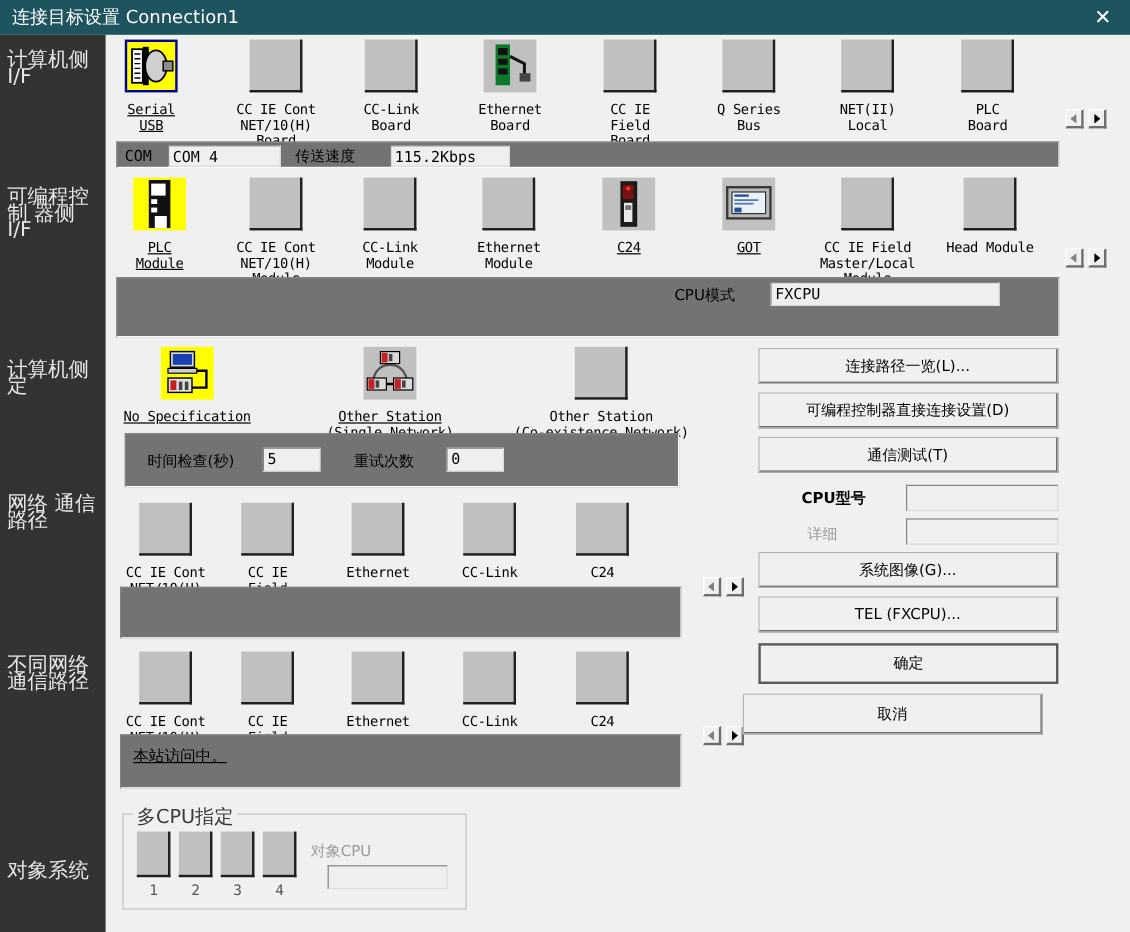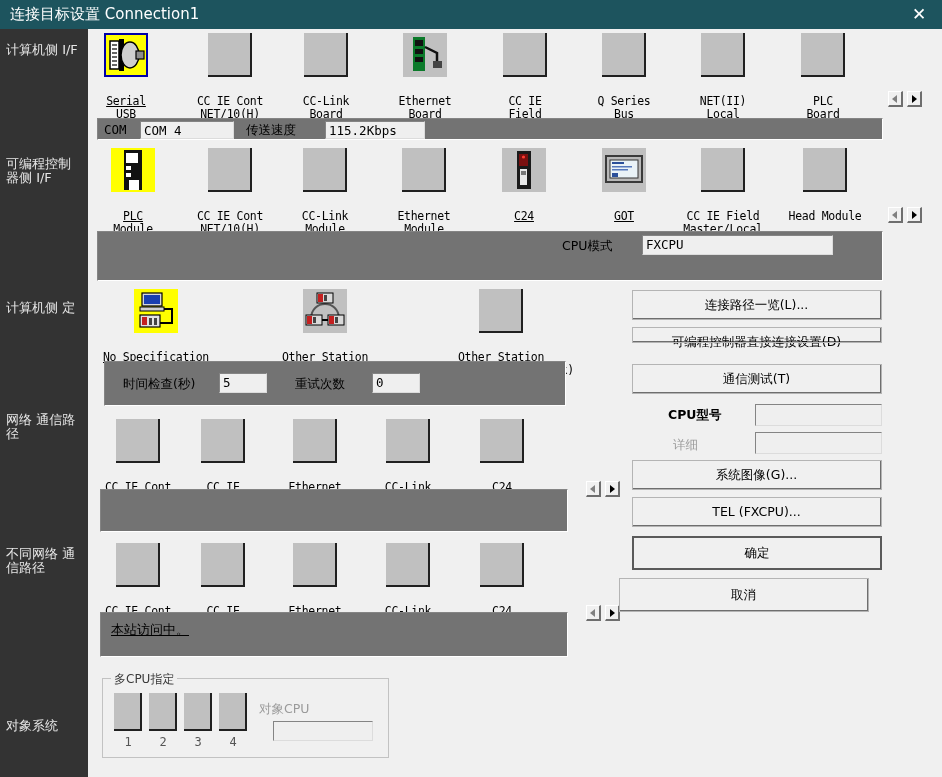--- a/index.html
+++ b/index.html
@@ -36,21 +36,21 @@
   }
 
   
   .sidebar {
     position: absolute; left: 0; top: 29px; width: 88px; height: 748px;
     background: #333333;
     color: #e8e8e8;
   }
   .side-label {
     position: absolute; left: 6px;
-    font-size: 13px; line-height: 14px;
+    font-size: 17px; line-height: 14px;
     color: #e6e6e6;
     width: 80px;
     font-family: "DejaVu Sans", "Liberation Sans", sans-serif;
   }
   .inset {
     position: absolute;
     background: #737373;
     border-top: 1px solid #848484;
     border-left: 1px solid #848484;
     border-right: 1px solid #ffffff;
@@ -63,21 +63,21 @@
     text-align: center;
   }
   .tile .box {
     width: 44px; height: 44px;
     margin: 0 auto;
     background: #c0c0c0;
     border-right: 2px solid #202020;
     border-bottom: 2px solid #202020;
   }
   .tile .cap {
-    margin-top: 18px;
+    margin-top: 8px;
     font-size: 11.5px;
     line-height: 13px;
     color: #000000;
     white-space: pre-line;
     font-family: "DejaVu Sans Mono", "Liberation Mono", monospace;
     letter-spacing: -0.3px;
   }
   .tile.sel .cap {
     text-decoration: underline;
   }
@@ -166,21 +166,21 @@
   
   .group {
     position: absolute;
     border: 1px solid #c2c2c2;
   }
   .group > .gtitle {
     position: absolute;
     top: -8px; left: 8px;
     background: #f0f0f0;
     padding: 0 3px;
-    font-size: 12px;
+    font-size: 16px;
     color: #3a3a3a;
     font-family: "DejaVu Sans", "Liberation Sans", sans-serif;
     white-space: nowrap;
   }
 
   .cpu-chip {
     position: absolute;
     width: 28px; height: 38px;
     background: #c0c0c0;
     border-right: 2px solid #202020;
@@ -519,21 +519,21 @@
   <div class="arrowpair" style="left:586px; top:605px; width:40px; height:20px;">
     <div class="arrowbtn left" style="left:0px;  top:0;">
         <i></i>
       </div>
     <div class="arrowbtn right" style="left:19px; top:0;">
         <i></i>
       </div>
   </div>
 
   <div class="btn" style="left:632px; top:290px; width:250px; height:30px; line-height:28px;">连接路径一览(L)...</div>
-  <div class="btn" style="left:632px; top:327px; width:250px; height:16px; line-height:28px;">可编程控制器直接连接设置(D)</div>
+  <div class="btn" style="left:632px; top:327px; width:250px; height:30px; line-height:28px;">可编程控制器直接连接设置(D)</div>
   <div class="btn" style="left:632px; top:364px; width:250px; height:30px; line-height:28px;">通信测试(T)</div>
 
   <div class="lbl" style="left:668px; top:407px; font-weight:bold;">CPU型号</div>
   <div class="field" style="left:755px; top:404px; width:127px; height:22px;"></div>
   <div class="lbl dim" style="left:673px; top:437px;">详细</div>
   <div class="field" style="left:755px; top:432px; width:127px; height:22px;"></div>
 
   <div class="btn" style="left:632px; top:460px; width:250px; height:30px; line-height:28px;">系统图像(G)...</div>
   <div class="btn" style="left:632px; top:497px; width:250px; height:30px; line-height:28px;">TEL (FXCPU)...</div>
 

